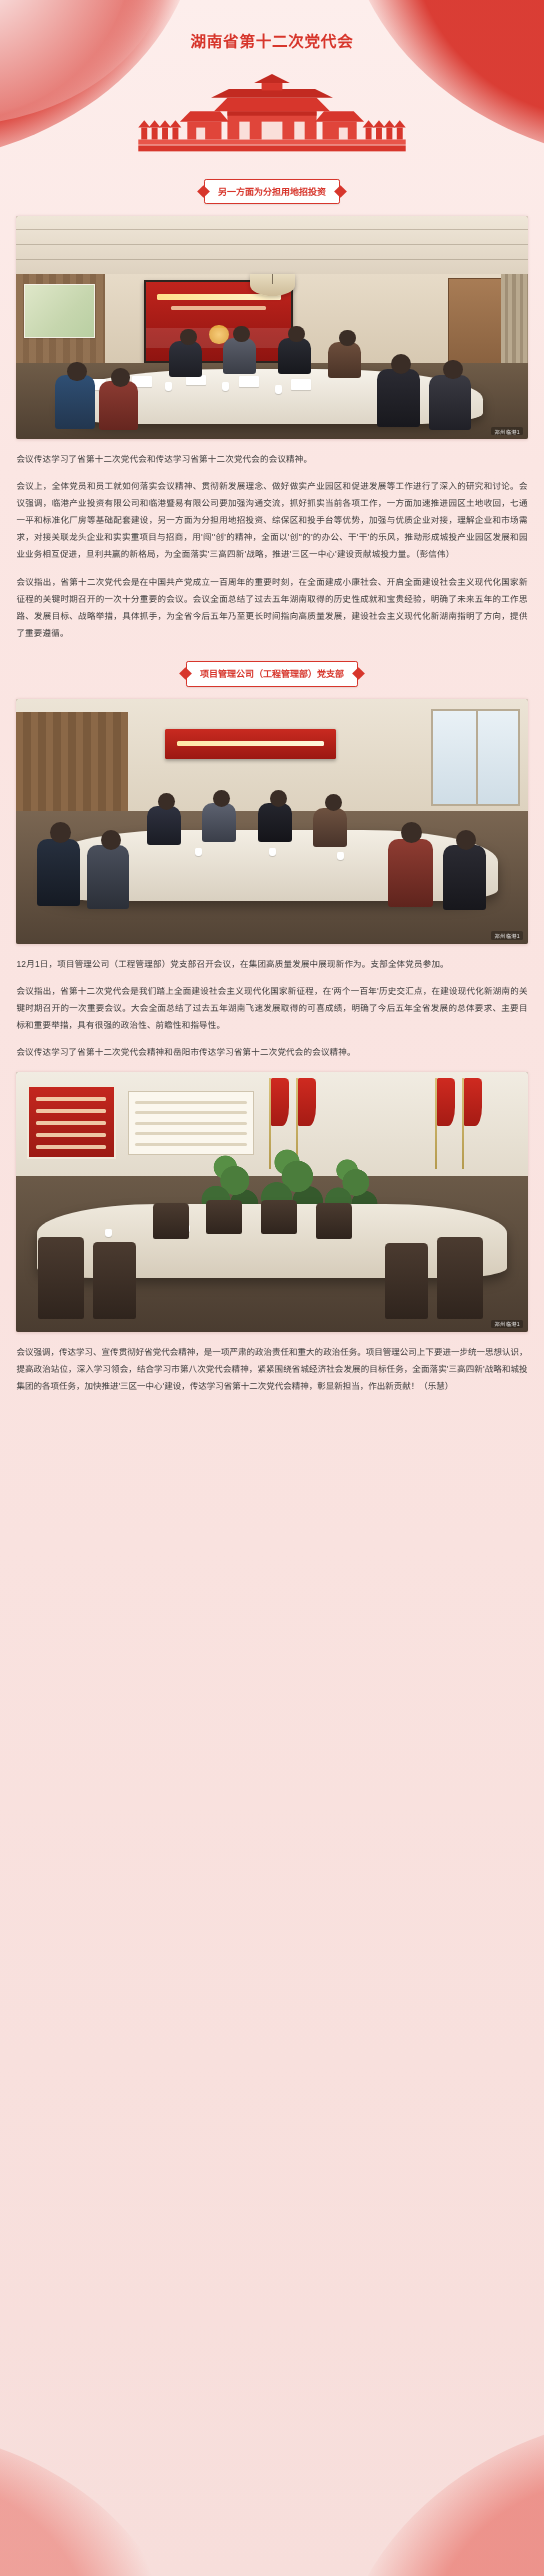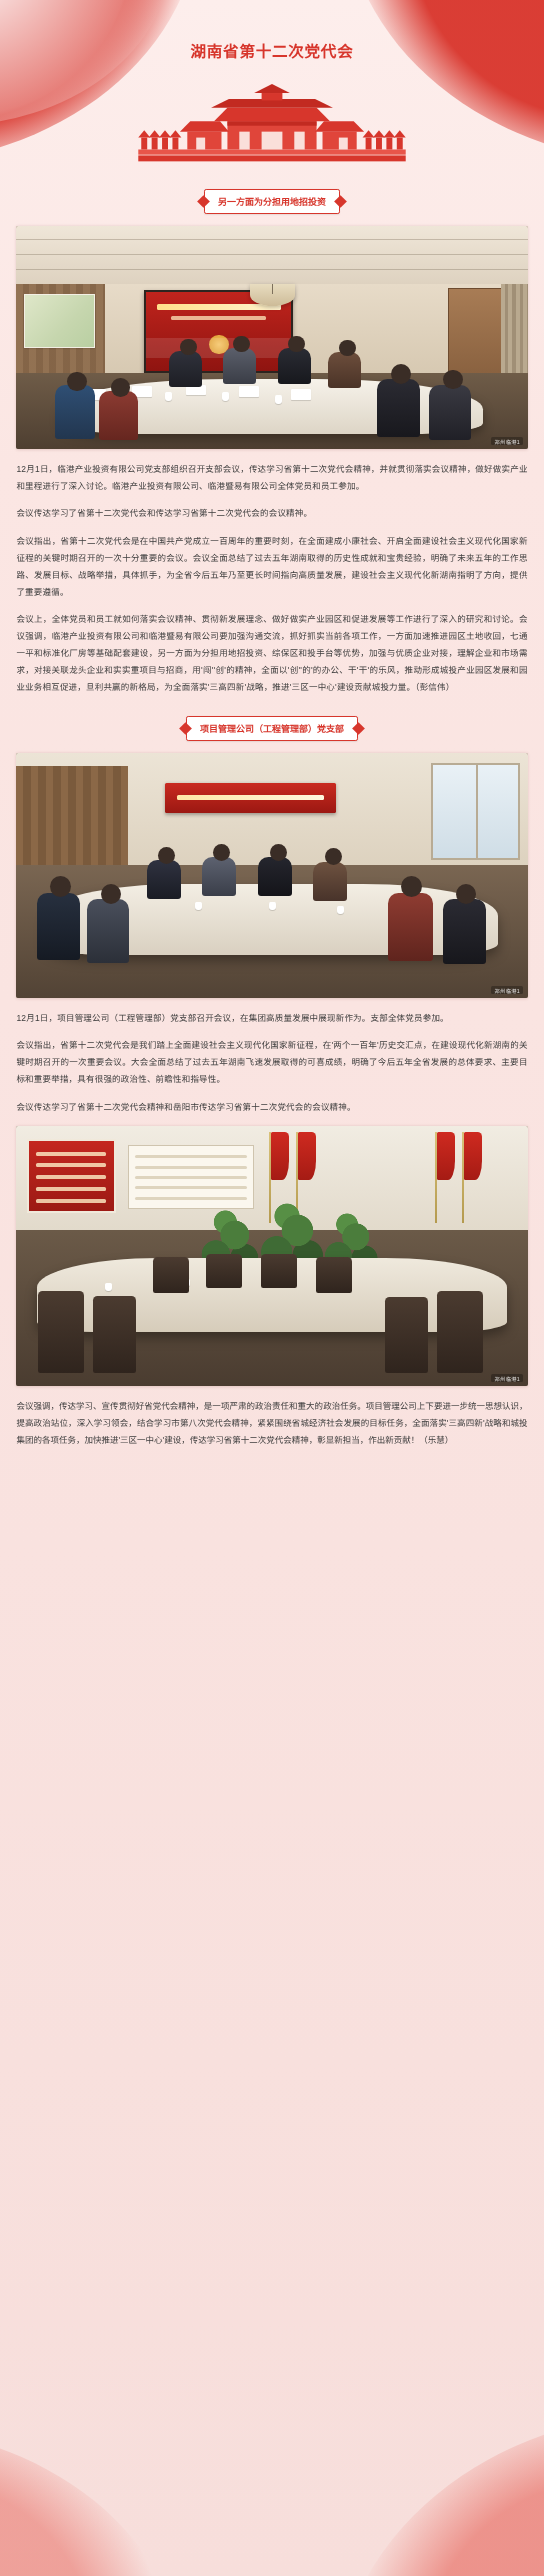--- a/index.html
+++ b/index.html
@@ -58,21 +58,21 @@
   }
   .content {
     position: relative;
     z-index: 3;
     padding: 0 16.4px 30px;
   }
 
   
   .header {
     position: relative;
-    padding-top: 40px;
+    padding-top: 30px;
     text-align: center;
   }
   .main-title {
     font-size: 15.6px;
     font-weight: bold;
     color: #d7362c;
     letter-spacing: 0.7px;
     margin: 0 auto 9px;
     line-height: 1.5;
   }
@@ -491,24 +491,23 @@
           </div>
           <div>
             <div class="p-body" style="left:312px; top:126px; width:33px; height:36px; background:linear-gradient(180deg,#6d4e3c,#4a3327);"></div>
             <div class="p-head" style="left:323px; top:114px; width:16.4px; height:16.4px;"></div>
           </div>
         </div>
         <span class="stamp">郑州临港1</span>
       </div>
     </div>
 
-    <p class="para">12月1日，临港产业投资有限公司党支部组织召开支部会议，传达学习省第十二次党代会精神，并就贯彻落实会议精神，做好做实产业和里程进行了深入讨论。临港产业投资有限公司、临港暨易有限公司全体党员和员工参加。</p>
     <p class="para">会议传达学习了省第十二次党代会和传达学习省第十二次党代会的会议精神。</p>
+    <p class="para">会议上，全体党员和员工就如何落实会议精神、贯彻新发展理念、做好做实产业园区和促进发展等工作进行了深入的研究和讨论。会议强调，临港产业投资有限公司和临港暨易有限公司要加强沟通交流，抓好抓实当前各项工作，一方面加速推进园区土地收回，七通一平和标准化厂房等基础配套建设，另一方面为分担用地招投资、综保区和投手台等优势，加强与优质企业对接，理解企业和市场需求，对接关联龙头企业和实实重项目与招商，用'闯''创'的精神，全面以'创''的'的办公、干'干'的乐风，推动形成城投产业园区发展和园业业务相互促进，旦利共赢的新格局，为全面落实'三高四新'战略，推进'三区一中心'建设贡献城投力量。（彭信伟）</p>
     <p class="para">会议指出，省第十二次党代会是在中国共产党成立一百周年的重要时刻，在全面建成小康社会、开启全面建设社会主义现代化国家新征程的关键时期召开的一次十分重要的会议。会议全面总结了过去五年湖南取得的历史性成就和宝贵经验，明确了未来五年的工作思路、发展目标、战略举措，具体抓手，为全省今后五年乃至更长时间指向高质量发展，建设社会主义现代化新湖南指明了方向，提供了重要遵循。</p>
-    <p class="para">会议上，全体党员和员工就如何落实会议精神、贯彻新发展理念、做好做实产业园区和促进发展等工作进行了深入的研究和讨论。会议强调，临港产业投资有限公司和临港暨易有限公司要加强沟通交流，抓好抓实当前各项工作，一方面加速推进园区土地收回，七通一平和标准化厂房等基础配套建设，另一方面为分担用地招投资、综保区和投手台等优势，加强与优质企业对接，理解企业和市场需求，对接关联龙头企业和实实重项目与招商，用'闯''创'的精神，全面以'创''的'的办公、干'干'的乐风，推动形成城投产业园区发展和园业业务相互促进，旦利共赢的新格局，为全面落实'三高四新'战略，推进'三区一中心'建设贡献城投力量。（彭信伟）</p>
     <p class="para"></p>
 
     <div class="banner-wrap">
       <span class="banner">项目管理公司（工程管理部）党支部</span>
     </div>
 
     <div class="photo-card">
       <div class="photo" style="height:245px">
         <div class="scene">
           <div class="s2-wall"></div>

